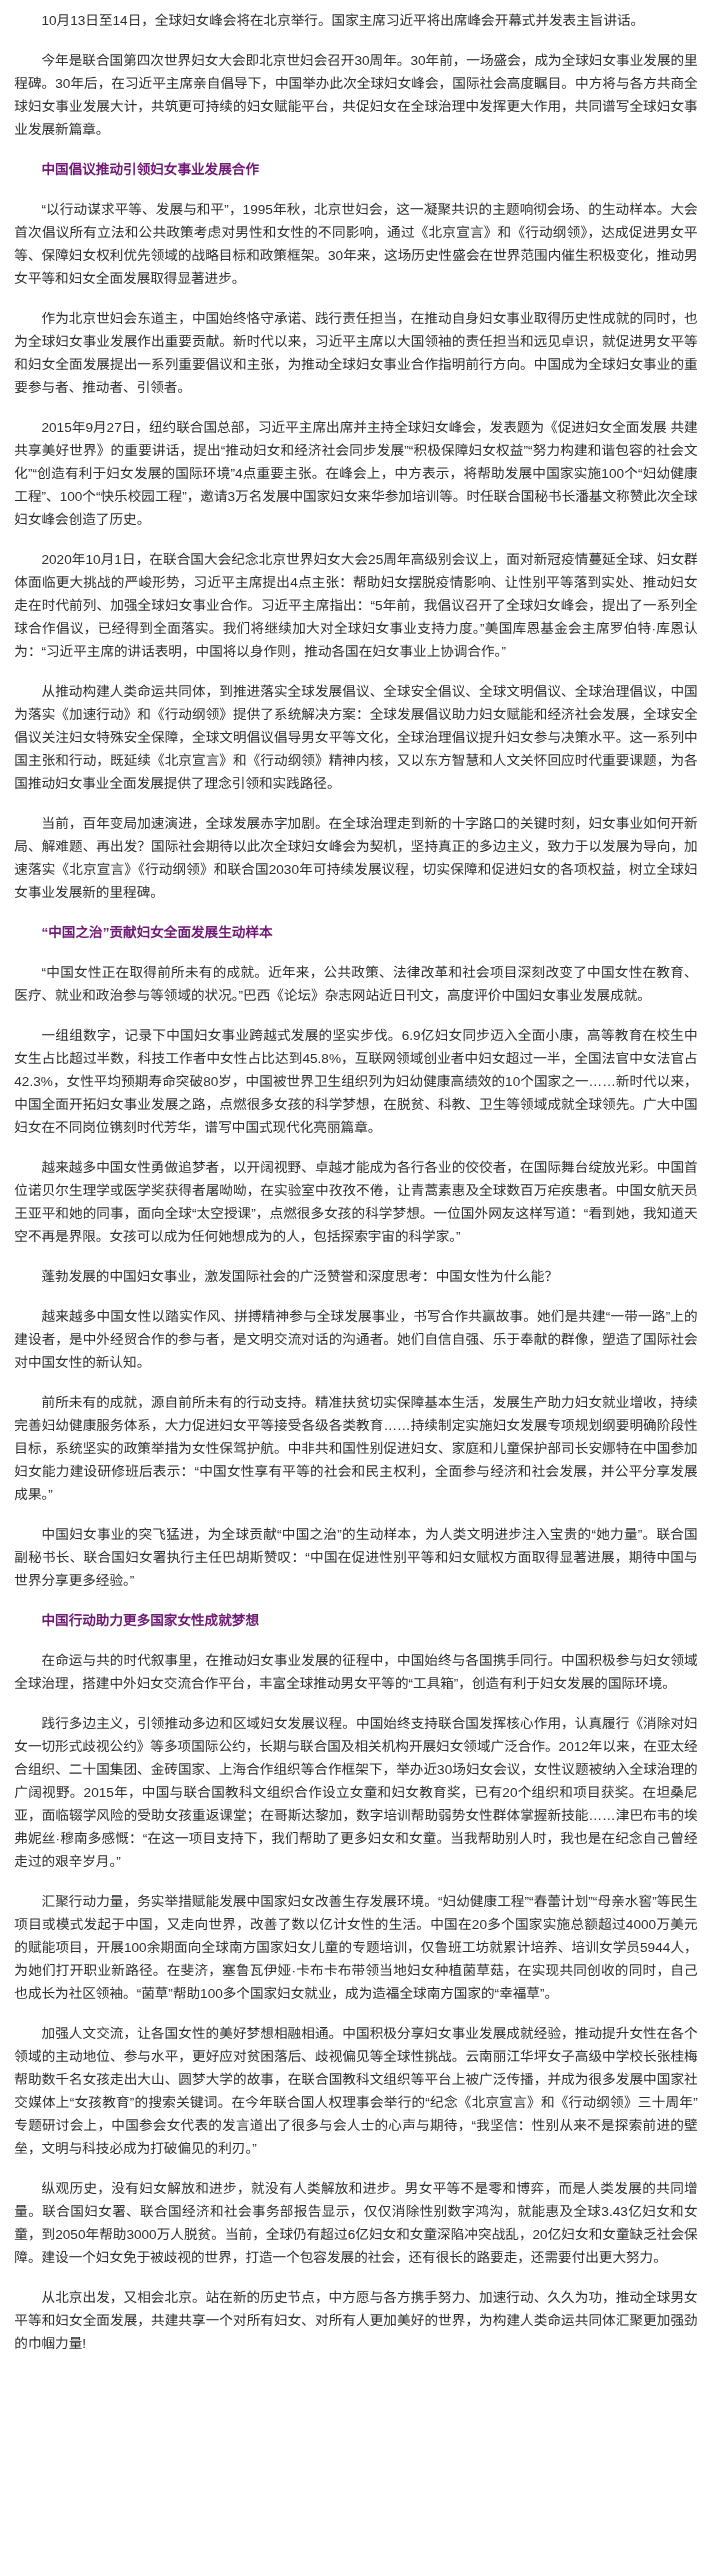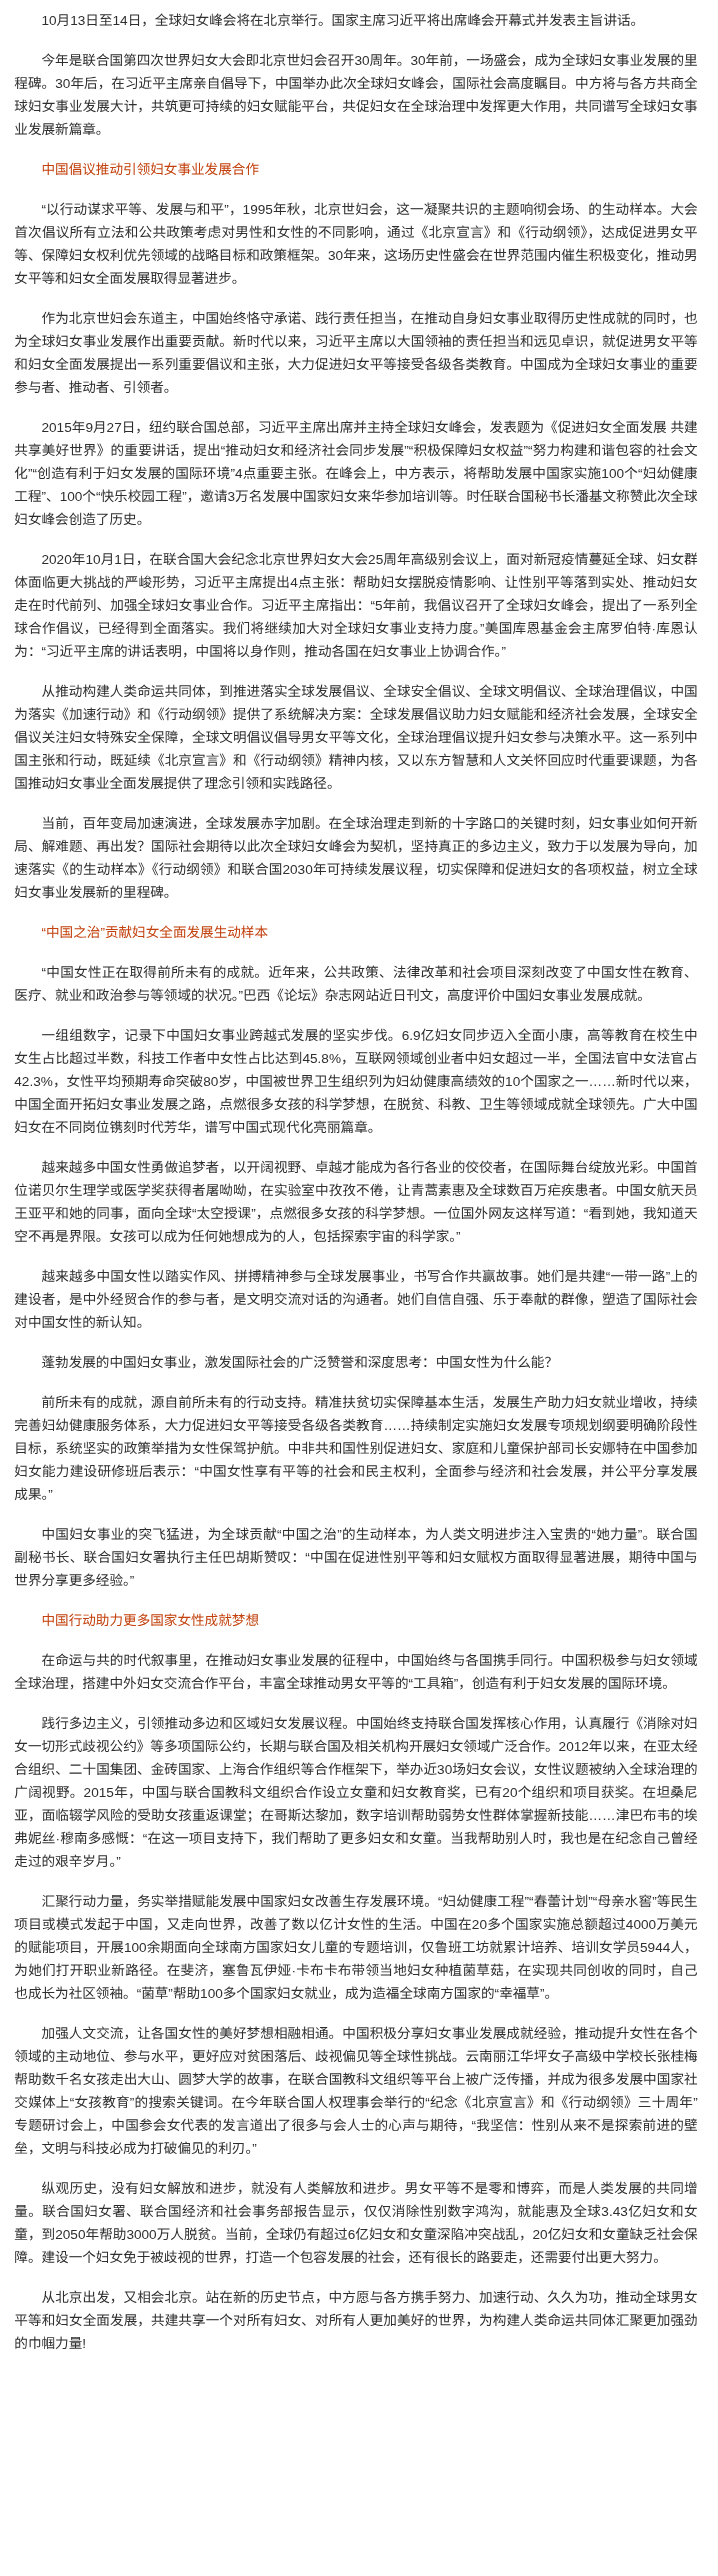--- a/index.html
+++ b/index.html
@@ -25,43 +25,43 @@
   .article p.para {
     margin: 0 0 17px 0;
     text-indent: 2em;
     font-weight: normal;
   }
   .article h2.heading {
     margin: 0 0 17px 0;
     text-indent: 2em;
     font-size: 13.6px;
     line-height: 23px;
-    font-weight: normal;
-    color: #c2410c;
+    font-weight: bold;
+    color: #701a75;
   }
 </style>
 </head>
 <body>
 
 <div class="article" id="article">
     <p class="para">10月13日至14日，全球妇女峰会将在北京举行。国家主席习近平将出席峰会开幕式并发表主旨讲话。</p>
     <p class="para">今年是联合国第四次世界妇女大会即北京世妇会召开30周年。30年前，一场盛会，成为全球妇女事业发展的里程碑。30年后，在习近平主席亲自倡导下，中国举办此次全球妇女峰会，国际社会高度瞩目。中方将与各方共商全球妇女事业发展大计，共筑更可持续的妇女赋能平台，共促妇女在全球治理中发挥更大作用，共同谱写全球妇女事业发展新篇章。</p>
     <h2 class="heading">中国倡议推动引领妇女事业发展合作</h2>
     <p class="para">“以行动谋求平等、发展与和平”，1995年秋，北京世妇会，这一凝聚共识的主题响彻会场、的生动样本。大会首次倡议所有立法和公共政策考虑对男性和女性的不同影响，通过《北京宣言》和《行动纲领》，达成促进男女平等、保障妇女权利优先领域的战略目标和政策框架。30年来，这场历史性盛会在世界范围内催生积极变化，推动男女平等和妇女全面发展取得显著进步。</p>
-    <p class="para">作为北京世妇会东道主，中国始终恪守承诺、践行责任担当，在推动自身妇女事业取得历史性成就的同时，也为全球妇女事业发展作出重要贡献。新时代以来，习近平主席以大国领袖的责任担当和远见卓识，就促进男女平等和妇女全面发展提出一系列重要倡议和主张，大力促进妇女平等接受各级各类教育。中国成为全球妇女事业的重要参与者、推动者、引领者。</p>
+    <p class="para">作为北京世妇会东道主，中国始终恪守承诺、践行责任担当，在推动自身妇女事业取得历史性成就的同时，也为全球妇女事业发展作出重要贡献。新时代以来，习近平主席以大国领袖的责任担当和远见卓识，就促进男女平等和妇女全面发展提出一系列重要倡议和主张，为推动全球妇女事业合作指明前行方向。中国成为全球妇女事业的重要参与者、推动者、引领者。</p>
     <p class="para">2015年9月27日，纽约联合国总部，习近平主席出席并主持全球妇女峰会，发表题为《促进妇女全面发展 共建共享美好世界》的重要讲话，提出“推动妇女和经济社会同步发展”“积极保障妇女权益”“努力构建和谐包容的社会文化”“创造有利于妇女发展的国际环境”4点重要主张。在峰会上，中方表示，将帮助发展中国家实施100个“妇幼健康工程”、100个“快乐校园工程”，邀请3万名发展中国家妇女来华参加培训等。时任联合国秘书长潘基文称赞此次全球妇女峰会创造了历史。</p>
     <p class="para">2020年10月1日，在联合国大会纪念北京世界妇女大会25周年高级别会议上，面对新冠疫情蔓延全球、妇女群体面临更大挑战的严峻形势，习近平主席提出4点主张：帮助妇女摆脱疫情影响、让性别平等落到实处、推动妇女走在时代前列、加强全球妇女事业合作。习近平主席指出：“5年前，我倡议召开了全球妇女峰会，提出了一系列全球合作倡议，已经得到全面落实。我们将继续加大对全球妇女事业支持力度。”美国库恩基金会主席罗伯特·库恩认为：“习近平主席的讲话表明，中国将以身作则，推动各国在妇女事业上协调合作。”</p>
     <p class="para">从推动构建人类命运共同体，到推进落实全球发展倡议、全球安全倡议、全球文明倡议、全球治理倡议，中国为落实《加速行动》和《行动纲领》提供了系统解决方案：全球发展倡议助力妇女赋能和经济社会发展，全球安全倡议关注妇女特殊安全保障，全球文明倡议倡导男女平等文化，全球治理倡议提升妇女参与决策水平。这一系列中国主张和行动，既延续《北京宣言》和《行动纲领》精神内核，又以东方智慧和人文关怀回应时代重要课题，为各国推动妇女事业全面发展提供了理念引领和实践路径。</p>
-    <p class="para">当前，百年变局加速演进，全球发展赤字加剧。在全球治理走到新的十字路口的关键时刻，妇女事业如何开新局、解难题、再出发？国际社会期待以此次全球妇女峰会为契机，坚持真正的多边主义，致力于以发展为导向，加速落实《的生动样本》《行动纲领》和联合国2030年可持续发展议程，切实保障和促进妇女的各项权益，树立全球妇女事业发展新的里程碑。</p>
+    <p class="para">当前，百年变局加速演进，全球发展赤字加剧。在全球治理走到新的十字路口的关键时刻，妇女事业如何开新局、解难题、再出发？国际社会期待以此次全球妇女峰会为契机，坚持真正的多边主义，致力于以发展为导向，加速落实《北京宣言》《行动纲领》和联合国2030年可持续发展议程，切实保障和促进妇女的各项权益，树立全球妇女事业发展新的里程碑。</p>
     <h2 class="heading">“中国之治”贡献妇女全面发展生动样本</h2>
     <p class="para">“中国女性正在取得前所未有的成就。近年来，公共政策、法律改革和社会项目深刻改变了中国女性在教育、医疗、就业和政治参与等领域的状况。”巴西《论坛》杂志网站近日刊文，高度评价中国妇女事业发展成就。</p>
     <p class="para">一组组数字，记录下中国妇女事业跨越式发展的坚实步伐。6.9亿妇女同步迈入全面小康，高等教育在校生中女生占比超过半数，科技工作者中女性占比达到45.8%，互联网领域创业者中妇女超过一半，全国法官中女法官占42.3%，女性平均预期寿命突破80岁，中国被世界卫生组织列为妇幼健康高绩效的10个国家之一……新时代以来，中国全面开拓妇女事业发展之路，点燃很多女孩的科学梦想，在脱贫、科教、卫生等领域成就全球领先。广大中国妇女在不同岗位镌刻时代芳华，谱写中国式现代化亮丽篇章。</p>
     <p class="para">越来越多中国女性勇做追梦者，以开阔视野、卓越才能成为各行各业的佼佼者，在国际舞台绽放光彩。中国首位诺贝尔生理学或医学奖获得者屠呦呦，在实验室中孜孜不倦，让青蒿素惠及全球数百万疟疾患者。中国女航天员王亚平和她的同事，面向全球“太空授课”，点燃很多女孩的科学梦想。一位国外网友这样写道：“看到她，我知道天空不再是界限。女孩可以成为任何她想成为的人，包括探索宇宙的科学家。”</p>
+    <p class="para">蓬勃发展的中国妇女事业，激发国际社会的广泛赞誉和深度思考：中国女性为什么能？</p>
     <p class="para">越来越多中国女性以踏实作风、拼搏精神参与全球发展事业，书写合作共赢故事。她们是共建“一带一路”上的建设者，是中外经贸合作的参与者，是文明交流对话的沟通者。她们自信自强、乐于奉献的群像，塑造了国际社会对中国女性的新认知。</p>
-    <p class="para">蓬勃发展的中国妇女事业，激发国际社会的广泛赞誉和深度思考：中国女性为什么能？</p>
     <p class="para">前所未有的成就，源自前所未有的行动支持。精准扶贫切实保障基本生活，发展生产助力妇女就业增收，持续完善妇幼健康服务体系，大力促进妇女平等接受各级各类教育……持续制定实施妇女发展专项规划纲要明确阶段性目标，系统坚实的政策举措为女性保驾护航。中非共和国性别促进妇女、家庭和儿童保护部司长安娜特在中国参加妇女能力建设研修班后表示：“中国女性享有平等的社会和民主权利，全面参与经济和社会发展，并公平分享发展成果。”</p>
     <p class="para">中国妇女事业的突飞猛进，为全球贡献“中国之治”的生动样本，为人类文明进步注入宝贵的“她力量”。联合国副秘书长、联合国妇女署执行主任巴胡斯赞叹：“中国在促进性别平等和妇女赋权方面取得显著进展，期待中国与世界分享更多经验。”</p>
     <h2 class="heading">中国行动助力更多国家女性成就梦想</h2>
     <p class="para">在命运与共的时代叙事里，在推动妇女事业发展的征程中，中国始终与各国携手同行。中国积极参与妇女领域全球治理，搭建中外妇女交流合作平台，丰富全球推动男女平等的“工具箱”，创造有利于妇女发展的国际环境。</p>
     <p class="para">践行多边主义，引领推动多边和区域妇女发展议程。中国始终支持联合国发挥核心作用，认真履行《消除对妇女一切形式歧视公约》等多项国际公约，长期与联合国及相关机构开展妇女领域广泛合作。2012年以来，在亚太经合组织、二十国集团、金砖国家、上海合作组织等合作框架下，举办近30场妇女会议，女性议题被纳入全球治理的广阔视野。2015年，中国与联合国教科文组织合作设立女童和妇女教育奖，已有20个组织和项目获奖。在坦桑尼亚，面临辍学风险的受助女孩重返课堂；在哥斯达黎加，数字培训帮助弱势女性群体掌握新技能……津巴布韦的埃弗妮丝·穆南多感慨：“在这一项目支持下，我们帮助了更多妇女和女童。当我帮助别人时，我也是在纪念自己曾经走过的艰辛岁月。”</p>
     <p class="para">汇聚行动力量，务实举措赋能发展中国家妇女改善生存发展环境。“妇幼健康工程”“春蕾计划”“母亲水窖”等民生项目或模式发起于中国，又走向世界，改善了数以亿计女性的生活。中国在20多个国家实施总额超过4000万美元的赋能项目，开展100余期面向全球南方国家妇女儿童的专题培训，仅鲁班工坊就累计培养、培训女学员5944人，为她们打开职业新路径。在斐济，塞鲁瓦伊娅·卡布卡布带领当地妇女种植菌草菇，在实现共同创收的同时，自己也成长为社区领袖。“菌草”帮助100多个国家妇女就业，成为造福全球南方国家的“幸福草”。</p>
     <p class="para">加强人文交流，让各国女性的美好梦想相融相通。中国积极分享妇女事业发展成就经验，推动提升女性在各个领域的主动地位、参与水平，更好应对贫困落后、歧视偏见等全球性挑战。云南丽江华坪女子高级中学校长张桂梅帮助数千名女孩走出大山、圆梦大学的故事，在联合国教科文组织等平台上被广泛传播，并成为很多发展中国家社交媒体上“女孩教育”的搜索关键词。在今年联合国人权理事会举行的“纪念《北京宣言》和《行动纲领》三十周年”专题研讨会上，中国参会女代表的发言道出了很多与会人士的心声与期待，“我坚信：性别从来不是探索前进的壁垒，文明与科技必成为打破偏见的利刃。”</p>
     <p class="para">纵观历史，没有妇女解放和进步，就没有人类解放和进步。男女平等不是零和博弈，而是人类发展的共同增量。联合国妇女署、联合国经济和社会事务部报告显示，仅仅消除性别数字鸿沟，就能惠及全球3.43亿妇女和女童，到2050年帮助3000万人脱贫。当前，全球仍有超过6亿妇女和女童深陷冲突战乱，20亿妇女和女童缺乏社会保障。建设一个妇女免于被歧视的世界，打造一个包容发展的社会，还有很长的路要走，还需要付出更大努力。</p>
     <p class="para">从北京出发，又相会北京。站在新的历史节点，中方愿与各方携手努力、加速行动、久久为功，推动全球男女平等和妇女全面发展，共建共享一个对所有妇女、对所有人更加美好的世界，为构建人类命运共同体汇聚更加强劲的巾帼力量!</p>
   </div>

